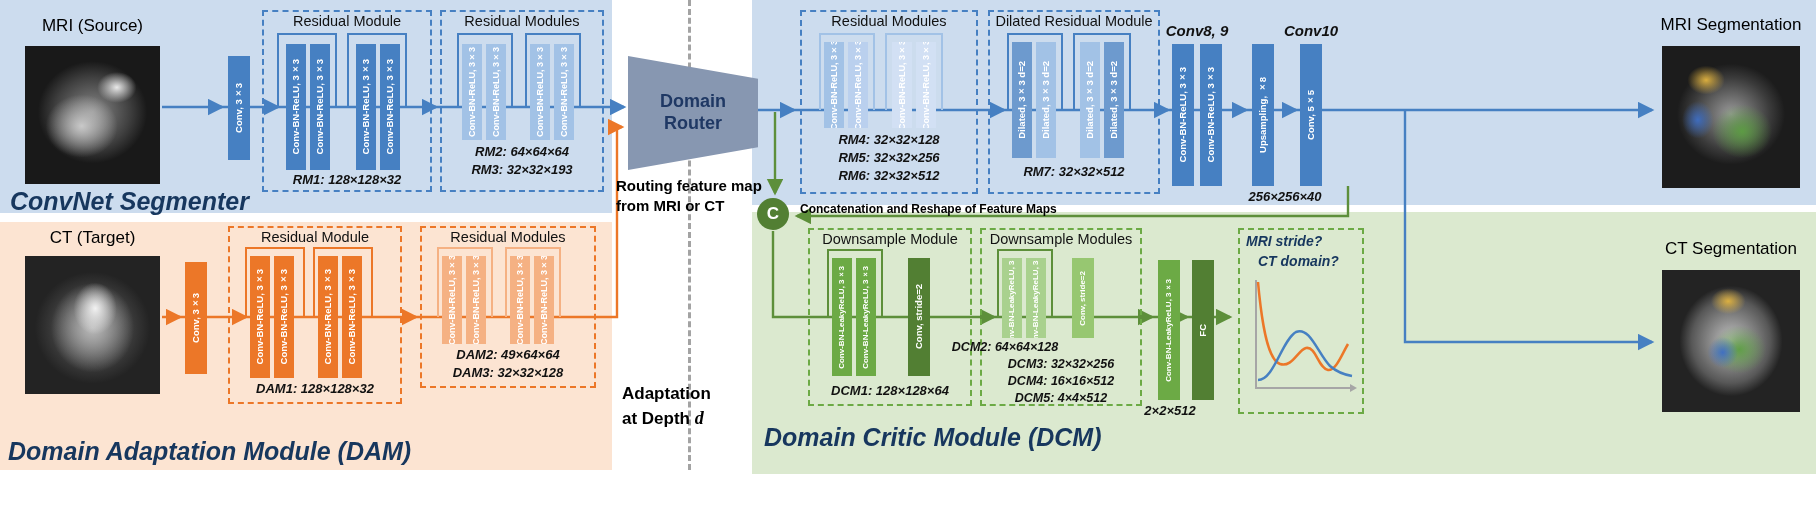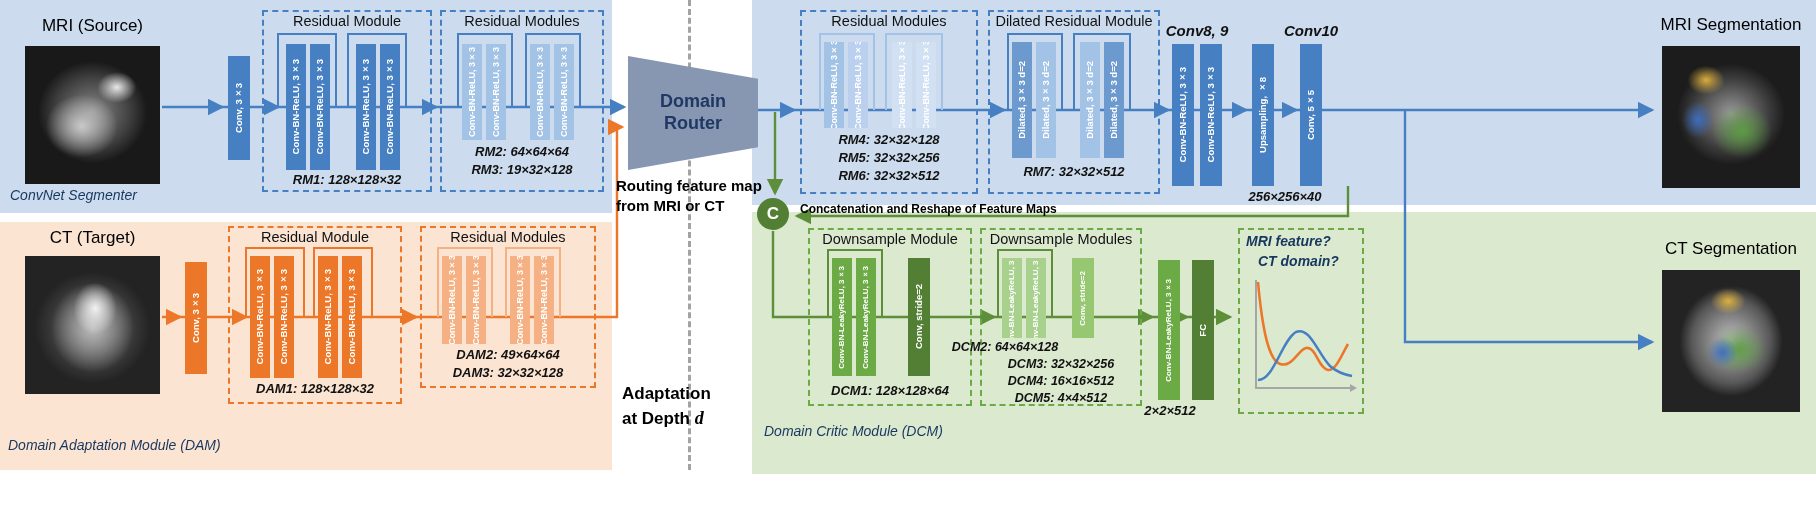--- a/index.html
+++ b/index.html
@@ -32,21 +32,21 @@
 
   .mbox { position:absolute; border:2px dashed; background:transparent; }
   .b-blue   { border-color:var(--blue); }
   .b-orange { border-color:var(--orange); }
   .b-green  { border-color:var(--green); }
   .mtitle { position:absolute; text-align:center; font-size:14.5px; color:#111; }
   .cap { position:absolute; text-align:center; font-style:italic; font-weight:700; font-size:13px; color:#111; }
   .cap.small { font-size:12.5px; }
   .io-label { position:absolute; text-align:center; font-size:17px; color:#000; }
   .conv-lbl { position:absolute; text-align:center; font-style:italic; font-weight:700; font-size:15px; color:#111; }
-  .region-label { position:absolute; font-weight:400; font-style:italic; font-size:14px; color:var(--navy); }
+  .region-label { position:absolute; font-weight:700; font-style:italic; font-size:25px; color:var(--navy); }
 
   .medimg { position:absolute; }
   .img-mri { background:
       radial-gradient(ellipse 28px 22px at 68% 30%, #e9e9e9, rgba(233,233,233,0) 70%),
       radial-gradient(ellipse 48px 42px at 42% 58%, #c9c9c9, rgba(201,201,201,0) 75%),
       radial-gradient(ellipse 62px 58px at 50% 48%, #8a8a8a, rgba(90,90,90,.6) 60%, rgba(40,40,40,0) 88%),
       #191919; }
   .img-ct { background:
       radial-gradient(ellipse 30px 36px at 52% 38%, #f2f2f2, rgba(242,242,242,0) 72%),
       radial-gradient(ellipse 52px 56px at 50% 52%, #b9b9b9, rgba(150,150,150,0) 80%),
@@ -157,21 +157,21 @@
   <div class="mtitle" style="left:440px;top:13px;width:164px">Residual Modules</div>
   <div class="mtitle" style="left:228px;top:229px;width:174px">Residual Module</div>
   <div class="mtitle" style="left:420px;top:229px;width:176px">Residual Modules</div>
   <div class="mtitle" style="left:800px;top:13px;width:178px">Residual Modules</div>
   <div class="mtitle" style="left:988px;top:13px;width:172px">Dilated Residual Module</div>
   <div class="mtitle" style="left:808px;top:231px;width:164px">Downsample Module</div>
   <div class="mtitle" style="left:980px;top:231px;width:162px">Downsample Modules</div>
 
   <div class="cap" style="left:262px;top:172px;width:170px">RM1: 128×128×32</div>
   <div class="cap" style="left:440px;top:144px;width:164px">RM2: 64×64×64</div>
-  <div class="cap" style="left:440px;top:162px;width:164px">RM3: 19×32×128</div>
+  <div class="cap" style="left:440px;top:162px;width:164px">RM3: 32×32×193</div>
   <div class="cap" style="left:800px;top:132px;width:178px">RM4: 32×32×128</div>
   <div class="cap" style="left:800px;top:150px;width:178px">RM5: 32×32×256</div>
   <div class="cap" style="left:800px;top:168px;width:178px">RM6: 32×32×512</div>
   <div class="cap" style="left:988px;top:164px;width:172px">RM7: 32×32×512</div>
   <div class="cap" style="left:1240px;top:189px;width:90px">256×256×40</div>
   <div class="cap" style="left:228px;top:381px;width:174px">DAM1: 128×128×32</div>
   <div class="cap" style="left:420px;top:347px;width:176px">DAM2: 49×64×64</div>
   <div class="cap" style="left:420px;top:365px;width:176px">DAM3: 32×32×128</div>
   <div class="cap" style="left:808px;top:383px;width:164px">DCM1: 128×128×64</div>
   <div class="cap small" style="left:924px;top:340px;width:162px">DCM2: 64×64×128</div>
@@ -327,21 +327,21 @@
   <div class="adapt-cap" style="left:622px;top:383px;width:150px">
     <div>Adaptation</div>
     <div><span>at Depth</span> <span class="math-var">d</span></div>
   </div>
 
   <div class="cbadge" style="left:757px;top:198px">
       <span>C</span>
     </div>
   <div class="clabel" style="left:800px;top:202px">Concatenation and Reshape of Feature Maps</div>
 
-  <div class="plot-q" style="left:1246px;top:233px">MRI feature?</div>
+  <div class="plot-q" style="left:1246px;top:233px">MRI stride?</div>
   <div class="plot-q" style="left:1258px;top:253px">CT domain?</div>
   <svg class="overlay" style="left:1240px;top:274px" width="122" height="136" viewBox="0 0 122 136">
     <path d="M 16 6 V 114 H 110" fill="none" stroke="#a6a6a6" stroke-width="2"></path>
     <path d="M 110 110 L 117 114 L 110 118 Z" fill="#a6a6a6"></path>
     <path d="M 18 8 C 22 52, 28 86, 40 90 C 52 94, 58 76, 66 74 C 76 72, 78 94, 88 96 C 96 97, 102 80, 108 70" fill="none" stroke="#ec7728" stroke-width="2.5"></path>
     <path d="M 18 106 C 34 106, 42 66, 56 58 C 70 52, 78 80, 90 92 C 98 99, 106 101, 112 102" fill="none" stroke="#4680c2" stroke-width="2.5"></path>
   </svg>
 
 </div>
 

